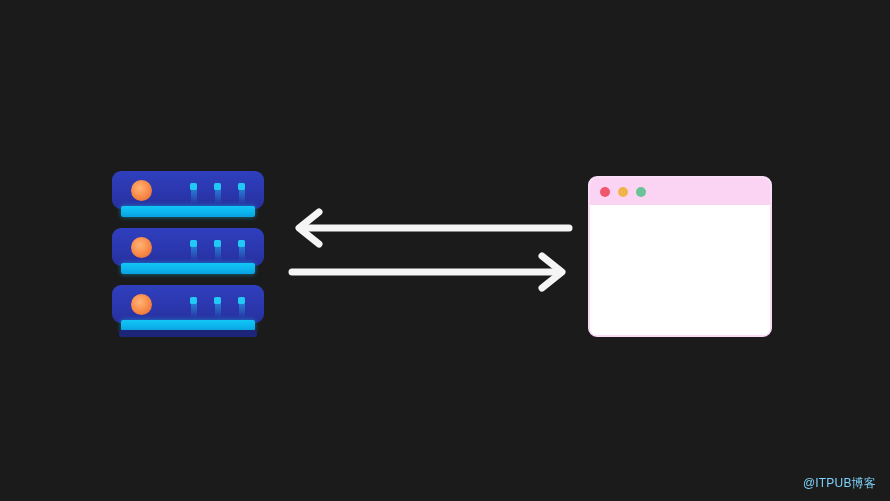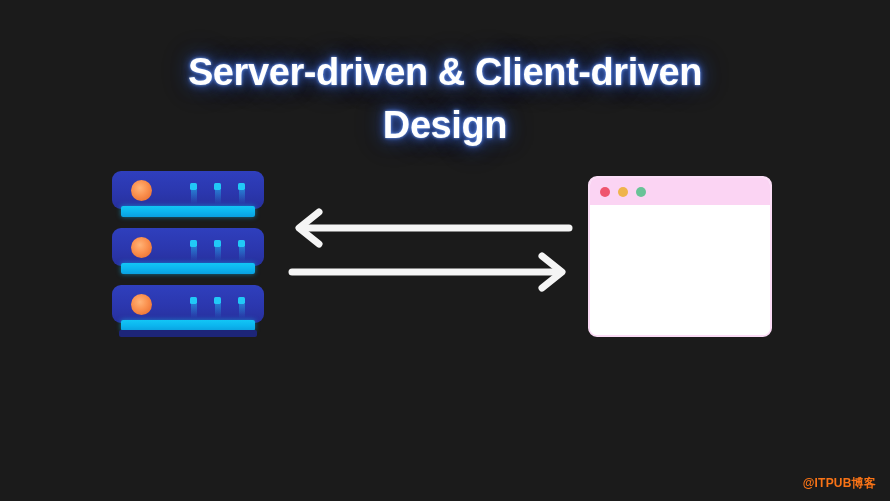--- a/index.html
+++ b/index.html
@@ -162,32 +162,30 @@
     height: 130px;
     background: #ffffff;
   }
 
   
   #watermark {
     position: absolute;
     right: 14px;
     bottom: 9px;
     font-size: 12px;
-    font-weight: bold;
-    color: #f97316;
+    font-weight: normal;
+    color: #7dd3fc;
     letter-spacing: 0.2px;
   }
 </style>
 </head>
 <body>
 
 <div id="slide">
 
-  <div id="title">Server-driven &amp; Client-driven
-Design</div>
 
   <div id="server">
 
     <div class="server-unit" style="top:0px;">
       <div class="unit-body"></div>
       <div class="unit-bar"></div>
       <div class="led"></div>
       <div class="dots">
         <span class="dot d1"></span>
         <span class="dot d2"></span>

